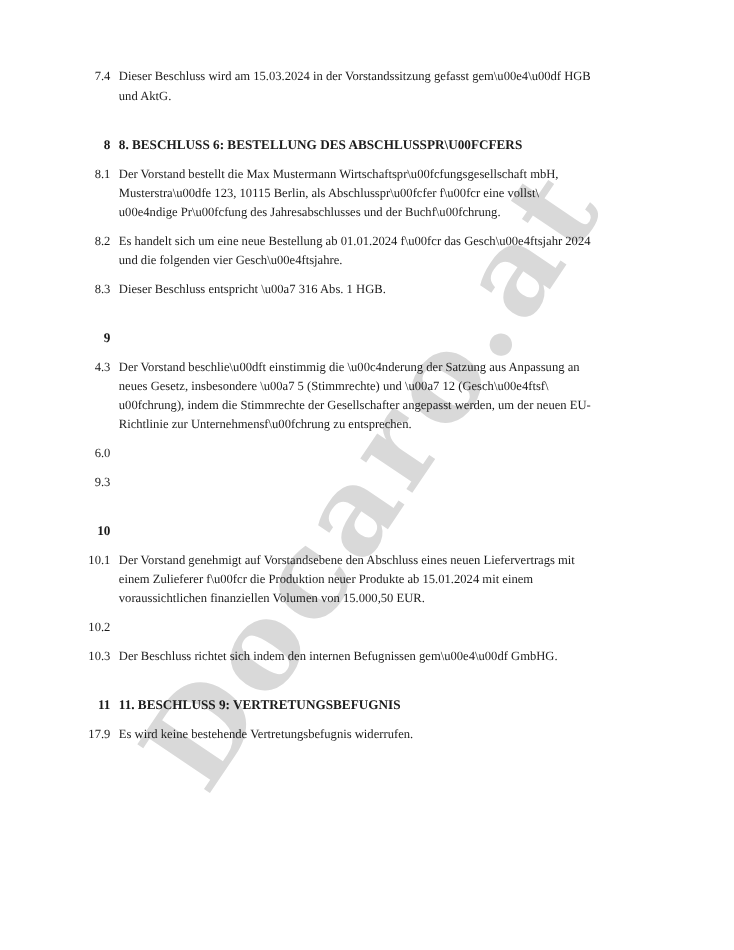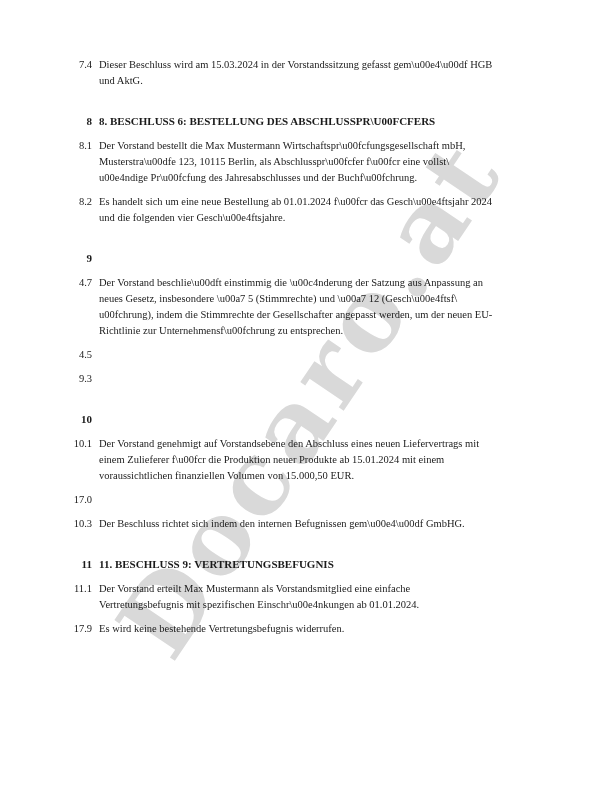--- a/index.html
+++ b/index.html
@@ -76,66 +76,65 @@
     <div class="num">8.1</div>
     <div class="txt">Der Vorstand bestellt die Max Mustermann Wirtschaftspr\u00fcfungsgesellschaft mbH,
 Musterstra\u00dfe 123, 10115 Berlin, als Abschlusspr\u00fcfer f\u00fcr eine vollst\
 u00e4ndige Pr\u00fcfung des Jahresabschlusses und der Buchf\u00fchrung.</div>
   </div>
         <div class="row item-row">
     <div class="num">8.2</div>
     <div class="txt">Es handelt sich um eine neue Bestellung ab 01.01.2024 f\u00fcr das Gesch\u00e4ftsjahr 2024
 und die folgenden vier Gesch\u00e4ftsjahre.</div>
   </div>
+        <div class="row item-row">
+    <div class="num">8.3</div>
+    <div class="txt">Dieser Beschluss entspricht \u00a7 316 Abs. 1 HGB.</div>
+  </div>
       </div>
       <div class="section">
     <div class="row heading-row">
       <div class="num">9</div>
     </div>
   <div class="row item-row">
-    <div class="num">4.7</div>
+    <div class="num">4.3</div>
     <div class="txt">Der Vorstand beschlie\u00dft einstimmig die \u00c4nderung der Satzung aus Anpassung an
 neues Gesetz, insbesondere \u00a7 5 (Stimmrechte) und \u00a7 12 (Gesch\u00e4ftsf\
 u00fchrung), indem die Stimmrechte der Gesellschafter angepasst werden, um der neuen EU-
 Richtlinie zur Unternehmensf\u00fchrung zu entsprechen.</div>
   </div>
         <div class="row item-row">
-    <div class="num">4.5</div>
+    <div class="num">6.0</div>
   </div>
         <div class="row item-row">
     <div class="num">9.3</div>
   </div>
       </div>
       <div class="section">
     <div class="row heading-row">
       <div class="num">10</div>
     </div>
   <div class="row item-row">
     <div class="num">10.1</div>
     <div class="txt">Der Vorstand genehmigt auf Vorstandsebene den Abschluss eines neuen Liefervertrags mit
 einem Zulieferer f\u00fcr die Produktion neuer Produkte ab 15.01.2024 mit einem
 voraussichtlichen finanziellen Volumen von 15.000,50 EUR.</div>
   </div>
         <div class="row item-row">
-    <div class="num">17.0</div>
+    <div class="num">10.2</div>
   </div>
         <div class="row item-row">
     <div class="num">10.3</div>
     <div class="txt">Der Beschluss richtet sich indem den internen Befugnissen gem\u00e4\u00df GmbHG.</div>
   </div>
       </div>
       <div class="section">
     <div class="row heading-row">
       <div class="num">11</div>
       <div class="txt">11. BESCHLUSS 9: VERTRETUNGSBEFUGNIS</div>
     </div>
-  <div class="row item-row">
-    <div class="num">11.1</div>
-    <div class="txt">Der Vorstand erteilt Max Mustermann als Vorstandsmitglied eine einfache
-Vertretungsbefugnis mit spezifischen Einschr\u00e4nkungen ab 01.01.2024.</div>
-  </div>
         <div class="row item-row">
     <div class="num">17.9</div>
     <div class="txt">Es wird keine bestehende Vertretungsbefugnis widerrufen.</div>
   </div>
       </div>
     </section>
 </main>
 
 </body></html>

